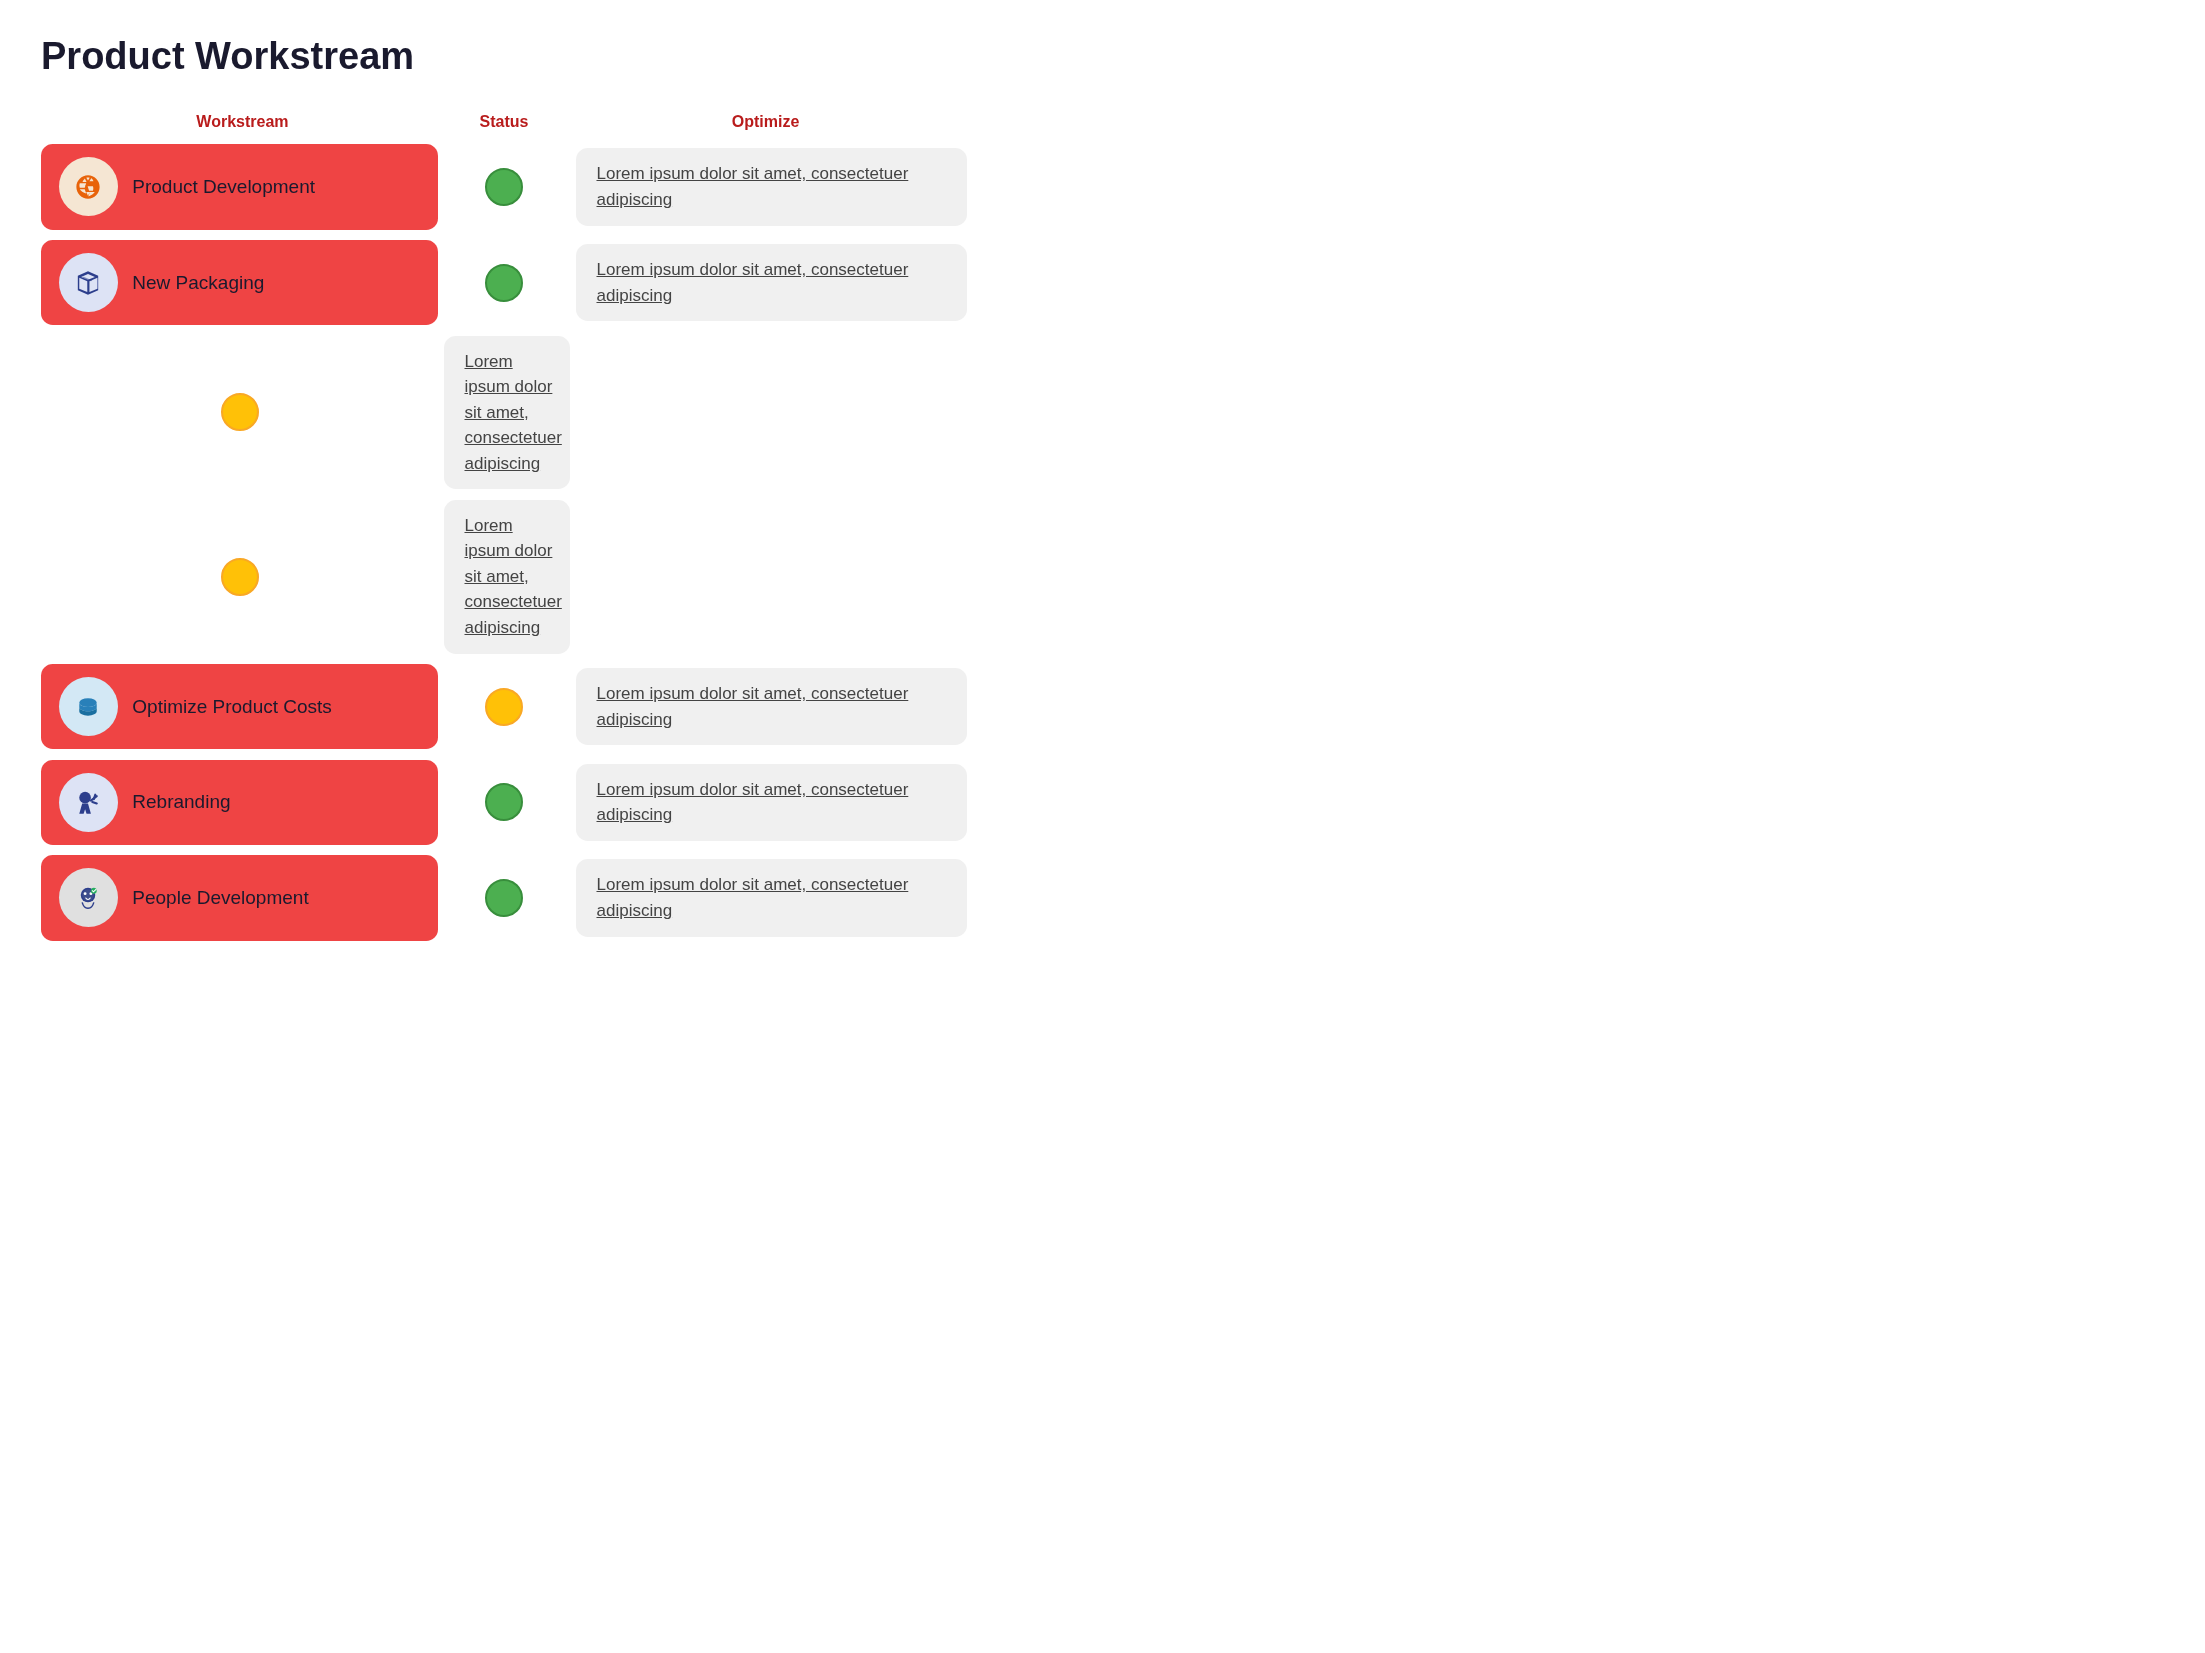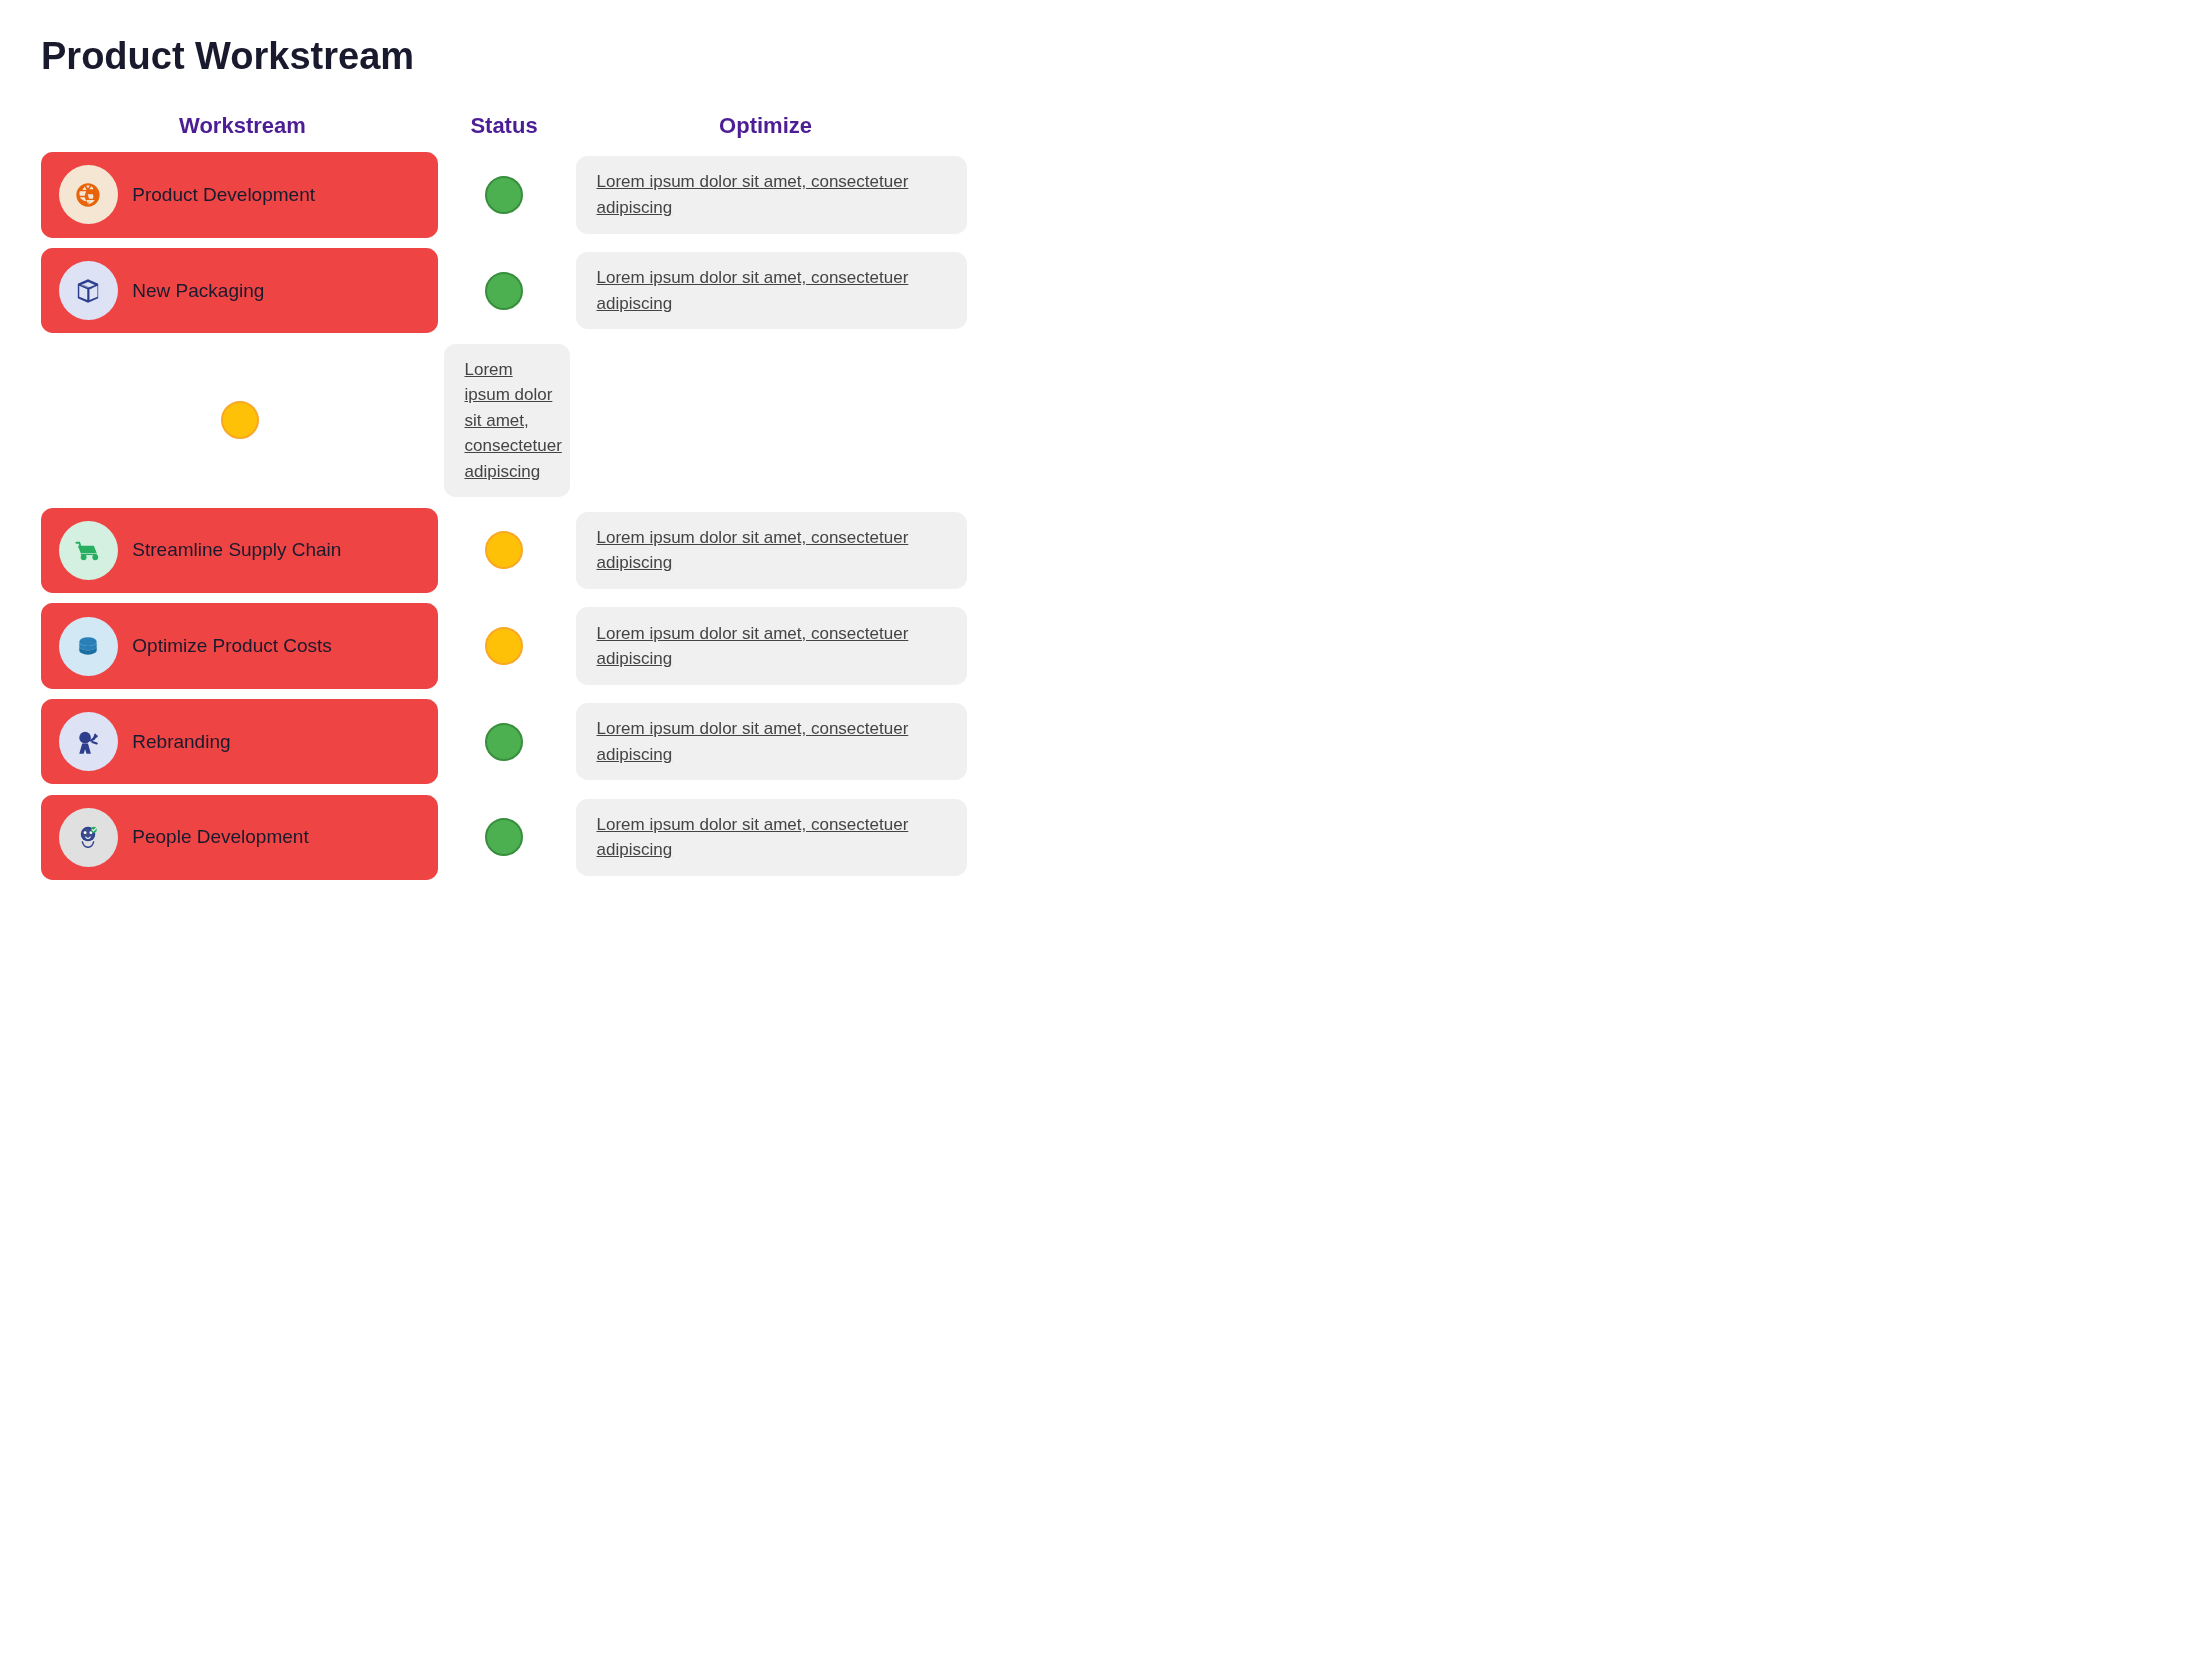--- a/index.html
+++ b/index.html
@@ -19,23 +19,23 @@
       width: 100%;
       max-width: 926px;
     }
     .table-header {
       display: grid;
       grid-template-columns: 1fr 132px 1fr;
       margin-bottom: 13.2px;
       padding: 0 5.9px;
     }
     .col-header {
-      font-size: 22px;
+      font-size: 16px;
       font-weight: 700;
-      color: #4c1d95;
+      color: #b91c1c;
       text-align: center;
     }
     .col-header.workstream {
       text-align: center;
     }
     .table-body {
       display: flex;
       flex-direction: column;
       gap: 10.3px;
     }
@@ -148,32 +148,20 @@
   </div>
       <div class="table-row">
     <div class="status-cell">
       <div class="status-dot yellow"></div>
     </div>
     <div class="comments-cell">
       <span class="comments-text">Lorem ipsum dolor sit amet, consectetuer adipiscing</span>
     </div>
   </div>
       <div class="table-row">
-    <div class="workstream-cell">
-      <div class="icon-circle" style="background:#d3f0e0;">
-        <svg width="32" height="32" viewBox="0 0 44 44" fill="none" xmlns="http://www.w3.org/2000/svg">
-    <circle cx="16" cy="32" r="4" fill="#27ae60"></circle>
-    <path d="M8 16h22l4 10H12L8 16z" fill="#27ae60"></path>
-    <path d="M6 12h4l4 12" stroke="#27ae60" stroke-width="2.5" stroke-linecap="round" fill="none"></path>
-    <circle cx="32" cy="32" r="4" fill="#27ae60"></circle>
-    <path d="M12 28h22" stroke="#27ae60" stroke-width="2" fill="none"></path>
-  </svg>
-      </div>
-      <span class="workstream-label">Streamline Supply Chain</span>
-    </div>
     <div class="status-cell">
       <div class="status-dot yellow"></div>
     </div>
     <div class="comments-cell">
       <span class="comments-text">Lorem ipsum dolor sit amet, consectetuer adipiscing</span>
     </div>
   </div>
       <div class="table-row">
     <div class="workstream-cell">
       <div class="icon-circle" style="background:#d3e8f5;">

